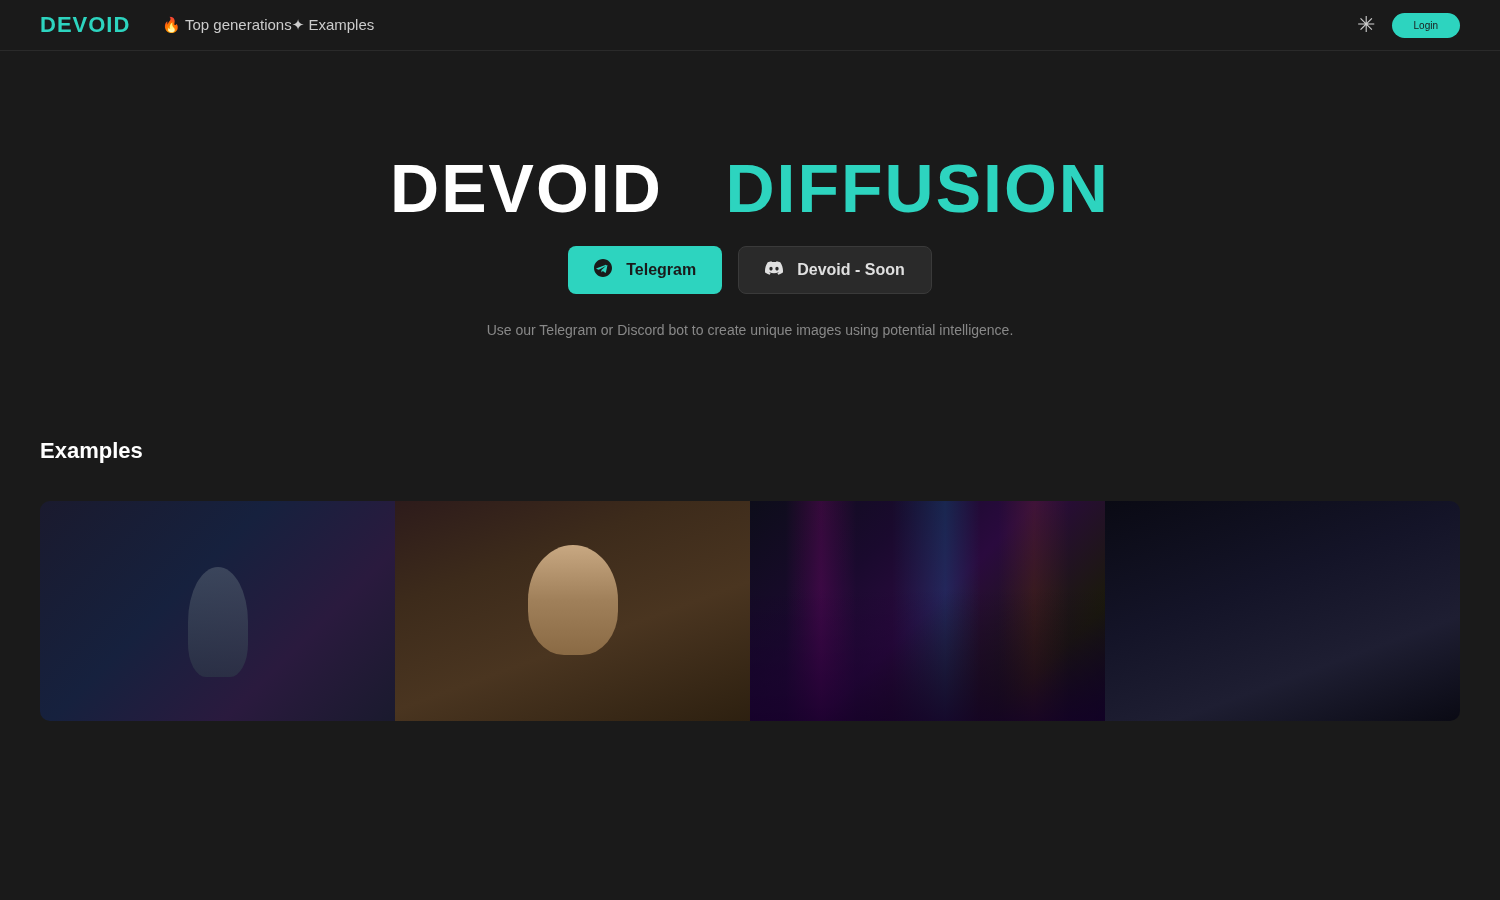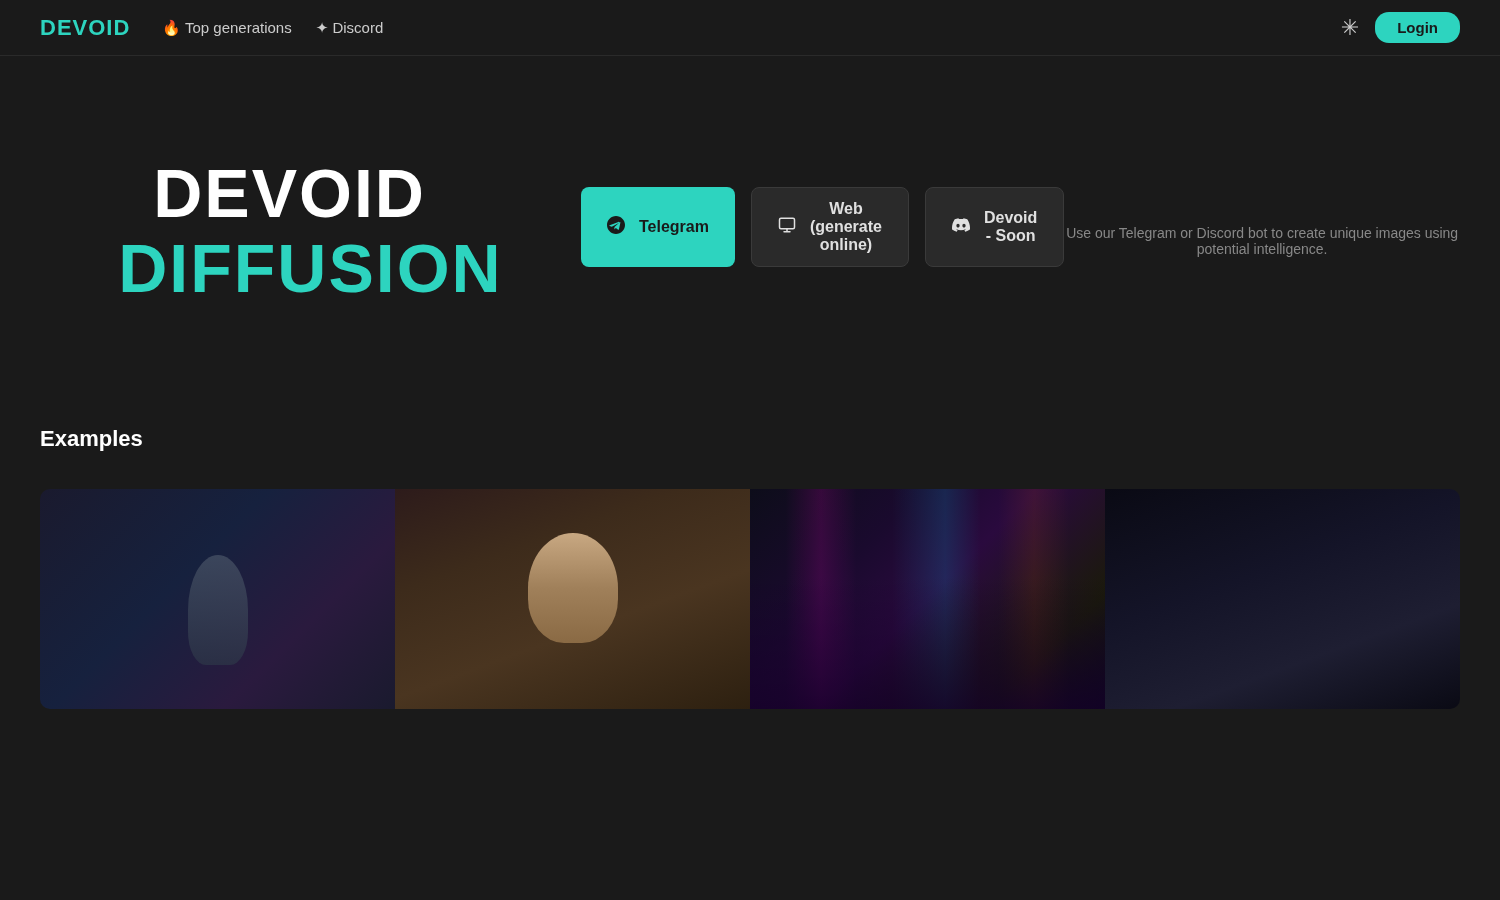--- a/index.html
+++ b/index.html
@@ -22,21 +22,20 @@
     }
     .nav-logo {
       font-size: 22px;
       font-weight: 800;
       color: #2dd4bf;
       letter-spacing: 1px;
       margin-right: 32px;
     }
     .nav-links {
       display: flex;
-      gap: 24px;
       flex: 1;
     }
     .nav-link {
       color: #cccccc;
       text-decoration: none;
       font-size: 15px;
       cursor: pointer;
     }
     .nav-right {
       display: flex;
@@ -47,29 +46,29 @@
       font-size: 22px;
       color: #cccccc;
       cursor: pointer;
     }
     .nav-login-btn {
       background: #2dd4bf;
       color: #1a1a1a;
       border: none;
       border-radius: 14px;
       padding: 7px 22px;
-      font-size: 15px;
-      font-weight: 700;
+      font-size: 10px;
+      font-weight: 400;
       cursor: pointer;
     }
 
     
     .hero {
       display: flex;
-      flex-direction: row;
+      flex-direction: column;
       align-items: center;
       justify-content: center;
       padding: 100px 40px 80px;
       text-align: center;
     }
     .hero-title {
       font-size: 68px;
       font-weight: 900;
       letter-spacing: 2px;
       margin-bottom: 20px;
@@ -233,21 +232,21 @@
       display: inline-block;
     }
   </style>
 </head>
 <body>
 
 <nav>
   <div class="nav-logo">DEVOID</div>
   <div class="nav-links">
     <a class="nav-link">🔥 Top generations</a>
-    <a class="nav-link">✦ Discord</a>
+    <a class="nav-link">✦ Examples</a>
   </div>
   <div class="nav-right">
     <span class="nav-asterisk">✳</span>
     <button class="nav-login-btn">Login</button>
   </div>
 </nav>
 
 <section class="hero">
   <h1 class="hero-title">
     <span class="hero-title-white">DEVOID</span>
@@ -258,29 +257,20 @@
 
     <button class="btn btn-teal">
       <span>
         <svg class="icon-telegram" viewBox="0 0 24 24" fill="currentColor">
           <path d="M12 0C5.37 0 0 5.37 0 12s5.37 12 12 12 12-5.37 12-12S18.63 0 12 0zm5.94 8.19l-2.02 9.52c-.15.67-.54.84-1.09.52l-3-2.21-1.45 1.4c-.16.16-.3.3-.61.3l.21-3.06 5.53-5c.24-.21-.05-.33-.37-.12L6.39 14.2l-2.96-.92c-.64-.2-.66-.64.14-.95l11.55-4.46c.53-.19 1 .13.82.32z"></path>
         </svg>
       </span>
       <span>Telegram</span>
     </button>
 
-    <button class="btn btn-dark">
-      <span>
-        <svg class="icon-web" viewBox="0 0 24 24" fill="currentColor">
-          <rect x="2" y="3" width="20" height="14" rx="2" ry="2" fill="none" stroke="currentColor" stroke-width="2"></rect>
-          <path d="M8 21h8M12 17v4" stroke="currentColor" stroke-width="2" stroke-linecap="round"></path>
-        </svg>
-      </span>
-      <span>Web (generate online)</span>
-    </button>
 
     <button class="btn btn-dark">
       <span>
         <svg class="icon-discord" viewBox="0 0 24 24" fill="currentColor">
           <path d="M20.317 4.37a19.791 19.791 0 0 0-4.885-1.515.074.074 0 0 0-.079.037c-.21.375-.444.864-.608 1.25a18.27 18.27 0 0 0-5.487 0 12.64 12.64 0 0 0-.617-1.25.077.077 0 0 0-.079-.037A19.736 19.736 0 0 0 3.677 4.37a.07.07 0 0 0-.032.027C.533 9.046-.32 13.58.099 18.057c.002.022.015.043.033.055a19.874 19.874 0 0 0 5.993 3.03.078.078 0 0 0 .084-.028c.462-.63.874-1.295 1.226-1.994a.076.076 0 0 0-.041-.106 13.107 13.107 0 0 1-1.872-.892.077.077 0 0 1-.008-.128 10.2 10.2 0 0 0 .372-.292.074.074 0 0 1 .077-.01c3.928 1.793 8.18 1.793 12.062 0a.074.074 0 0 1 .078.01c.12.098.246.198.373.292a.077.077 0 0 1-.006.127 12.299 12.299 0 0 1-1.873.892.077.077 0 0 0-.041.107c.36.698.772 1.362 1.225 1.993a.076.076 0 0 0 .084.028 19.839 19.839 0 0 0 6.002-3.03.077.077 0 0 0 .032-.054c.5-5.177-.838-9.674-3.549-13.66a.061.061 0 0 0-.031-.03zM8.02 15.33c-1.183 0-2.157-1.085-2.157-2.419 0-1.333.956-2.419 2.157-2.419 1.21 0 2.176 1.096 2.157 2.42 0 1.333-.956 2.418-2.157 2.418zm7.975 0c-1.183 0-2.157-1.085-2.157-2.419 0-1.333.955-2.419 2.157-2.419 1.21 0 2.176 1.096 2.157 2.42 0 1.333-.946 2.418-2.157 2.418z"></path>
         </svg>
       </span>
       <span>Devoid - Soon</span>
     </button>
   </div>

